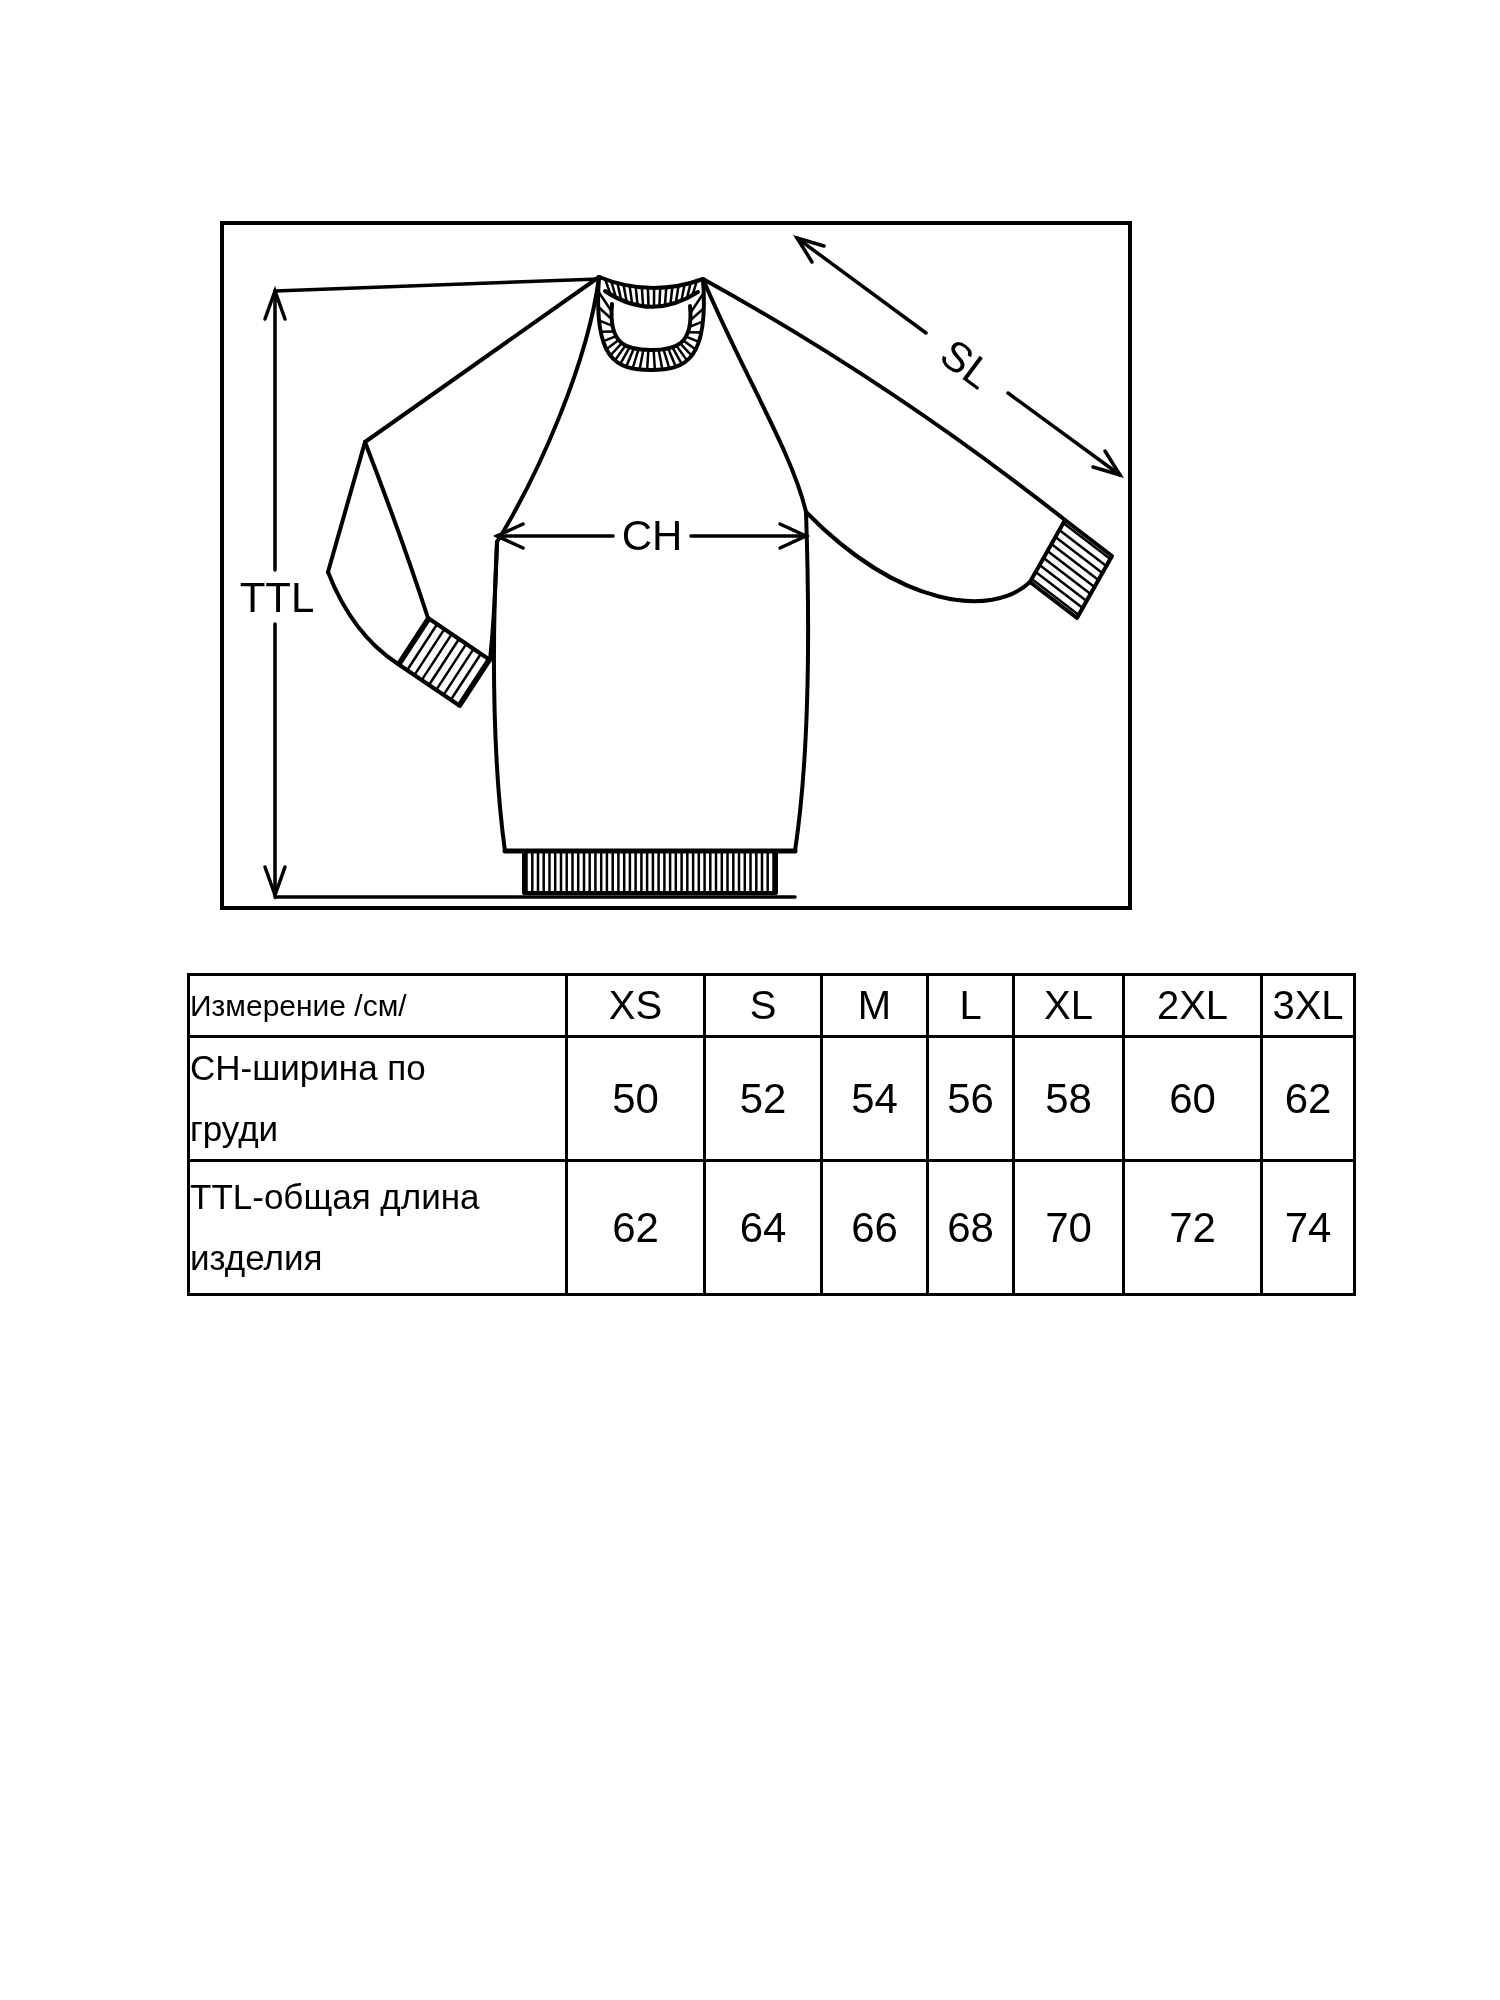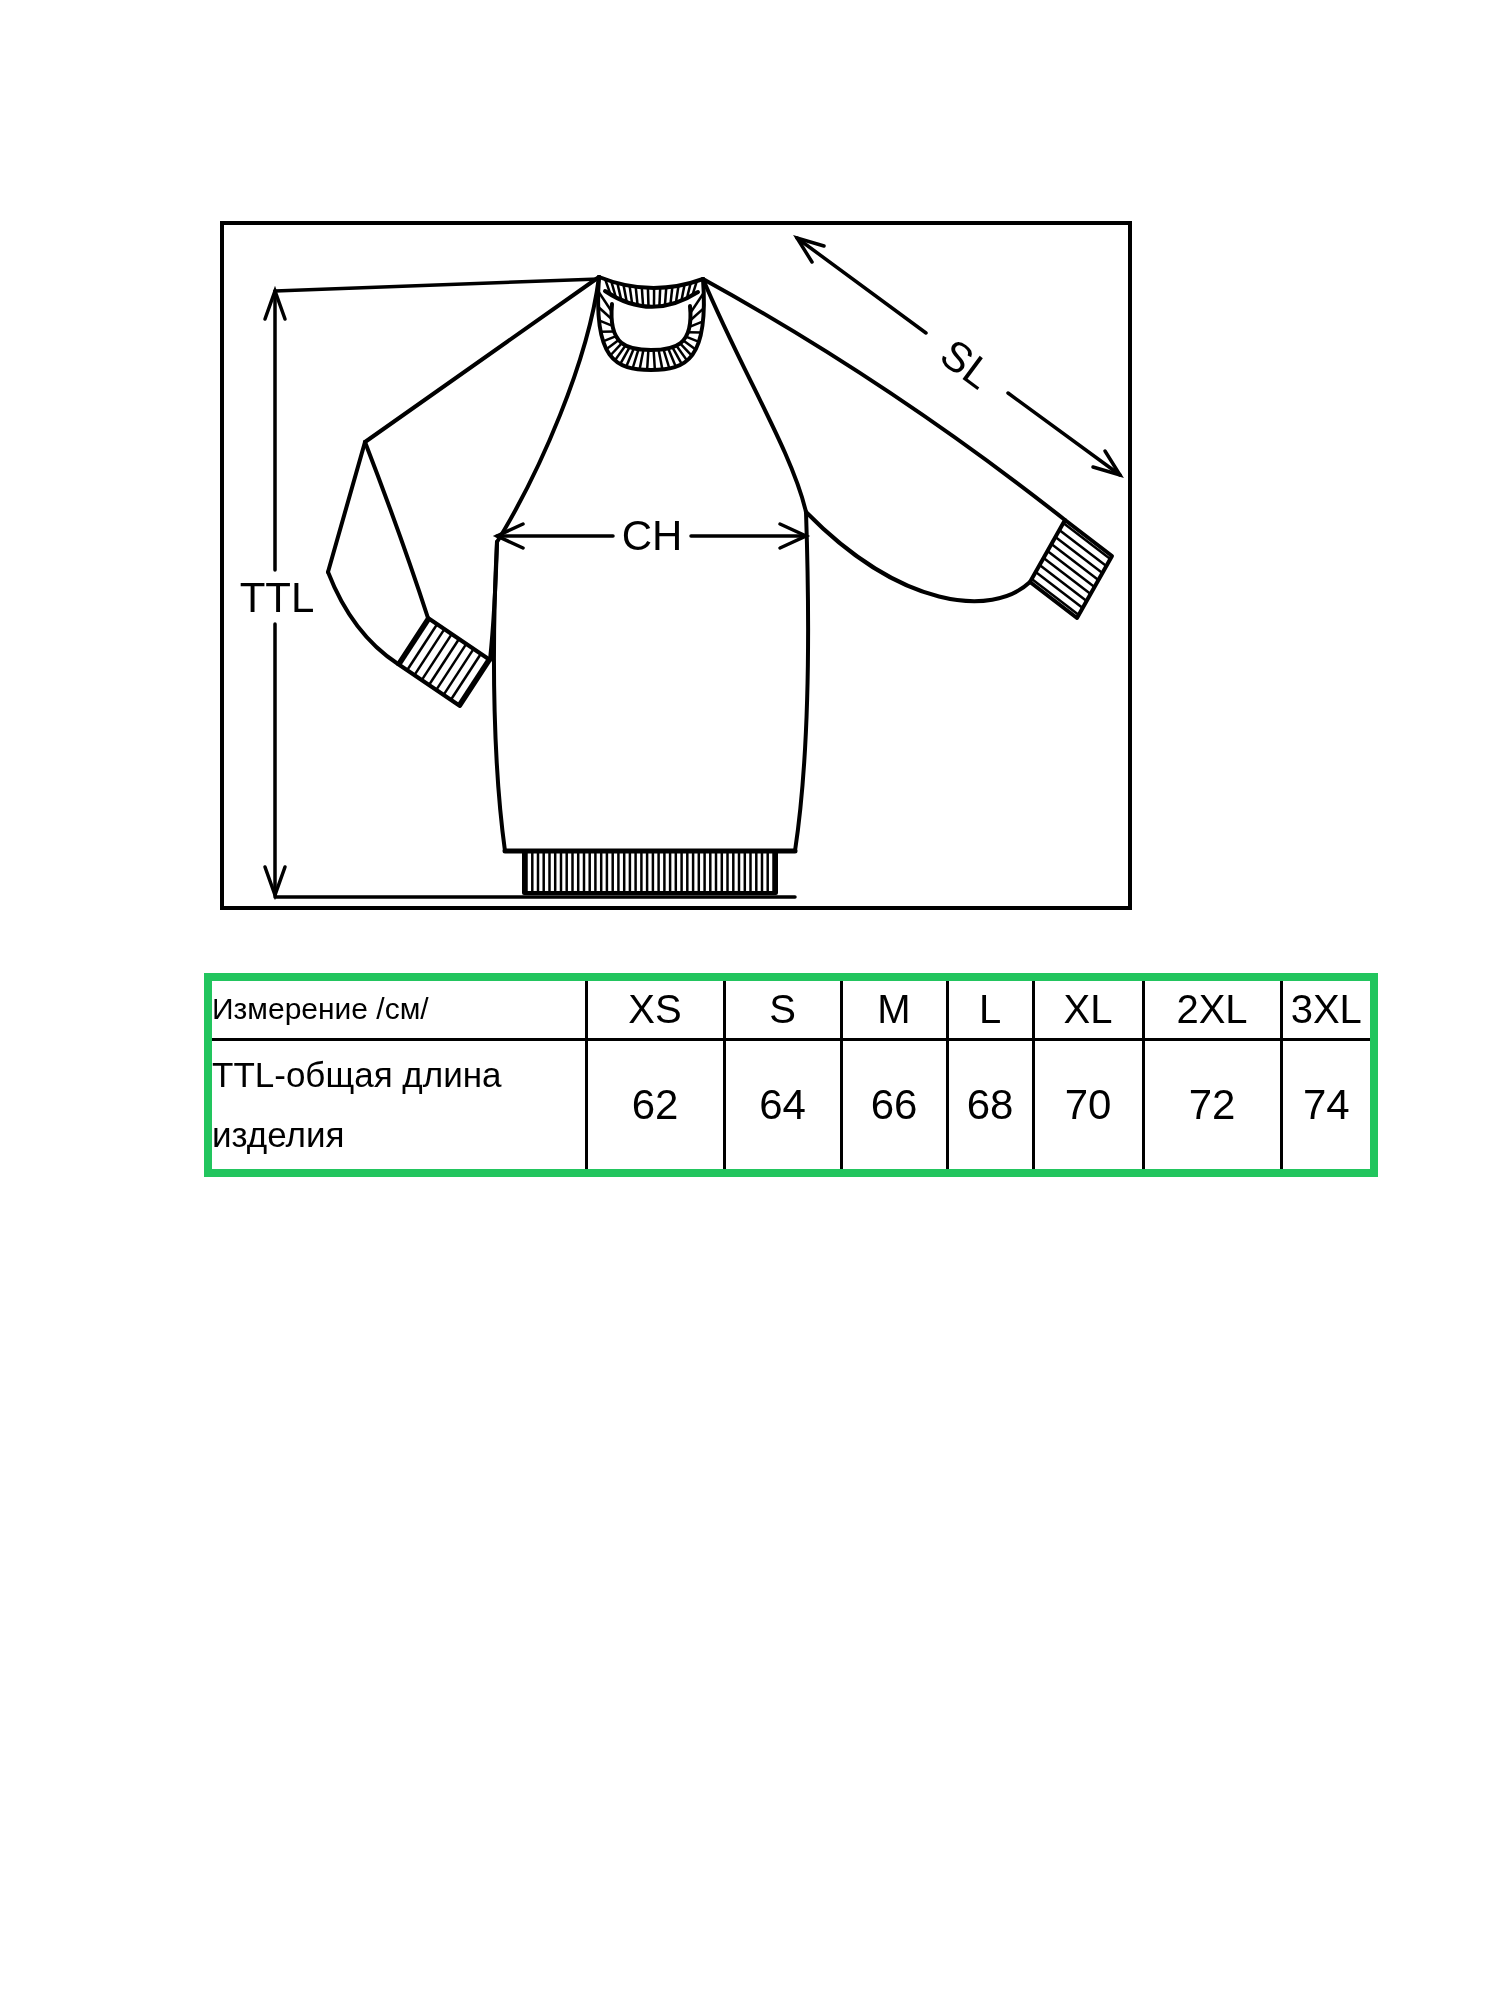--- a/index.html
+++ b/index.html
@@ -28,21 +28,21 @@
     border-collapse: collapse;
     table-layout: fixed;
     background: #fff;
   }
   table.size-table td, table.size-table th {
     border: 3px solid #000;
     padding: 0;
     vertical-align: middle;
     font-weight: normal;
   }
-  table.size-table { border: 8px solid #22c55e; margin-left: 17px; }
+  table.size-table { border: 1px solid #22c55e; }
   th.measure-head {
     text-align: left;
     font-size: 30px;
     padding-left: 12px;
     padding-right: 6px;
   }
   th.size-head {
     text-align: center;
     font-size: 40px;
   }
@@ -248,20 +248,31 @@
         <th class="size-head">XS</th>
         <th class="size-head">S</th>
         <th class="size-head">M</th>
         <th class="size-head">L</th>
         <th class="size-head">XL</th>
         <th class="size-head">2XL</th>
         <th class="size-head">3XL</th>
       </tr>
     </thead>
     <tbody>
+      <tr class="r-ch">
+        <td class="row-label">CH-ширина по
+груди</td>
+        <td class="value-cell">50</td>
+        <td class="value-cell">52</td>
+        <td class="value-cell">54</td>
+        <td class="value-cell">56</td>
+        <td class="value-cell">58</td>
+        <td class="value-cell">60</td>
+        <td class="value-cell">62</td>
+      </tr>
       <tr class="r-ttl">
         <td class="row-label">TTL-общая длина
 изделия</td>
         <td class="value-cell">62</td>
         <td class="value-cell">64</td>
         <td class="value-cell">66</td>
         <td class="value-cell">68</td>
         <td class="value-cell">70</td>
         <td class="value-cell">72</td>
         <td class="value-cell">74</td>

